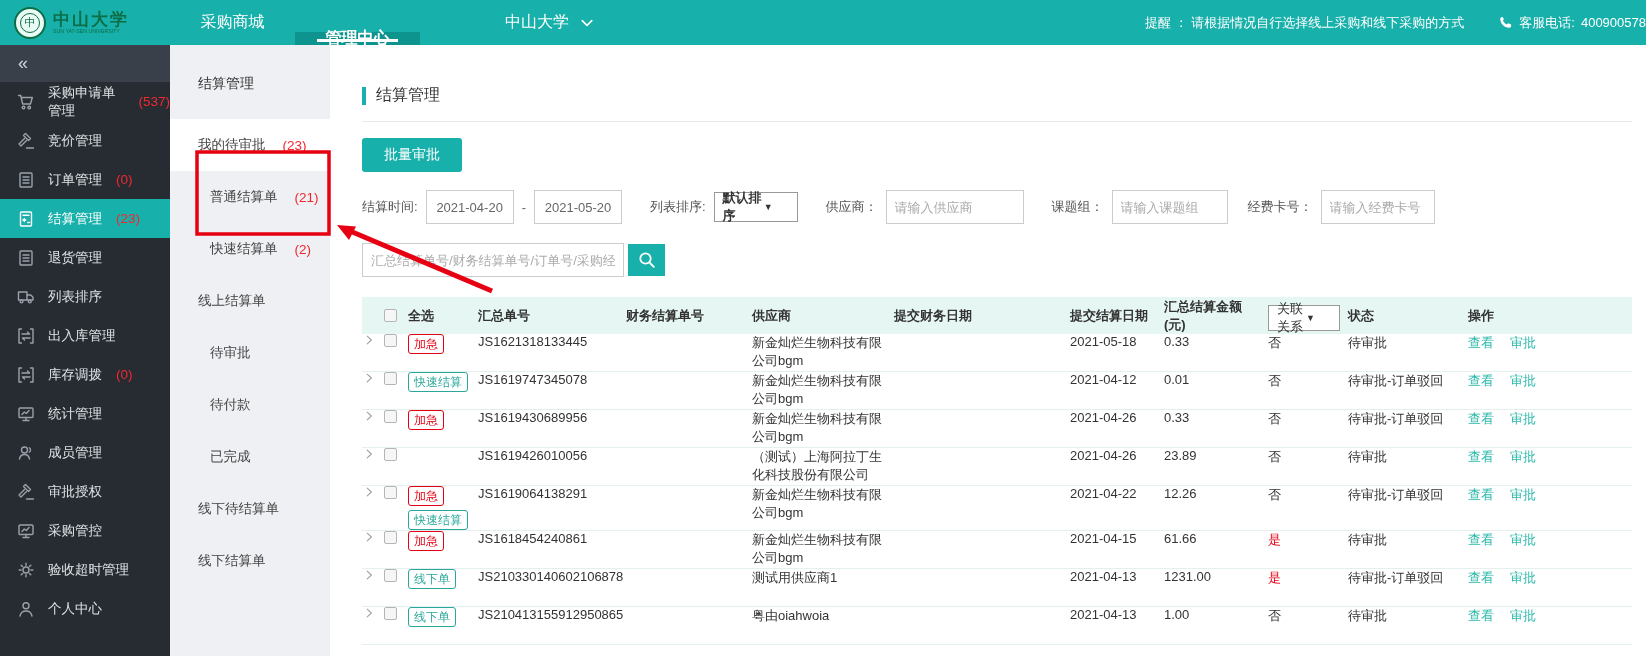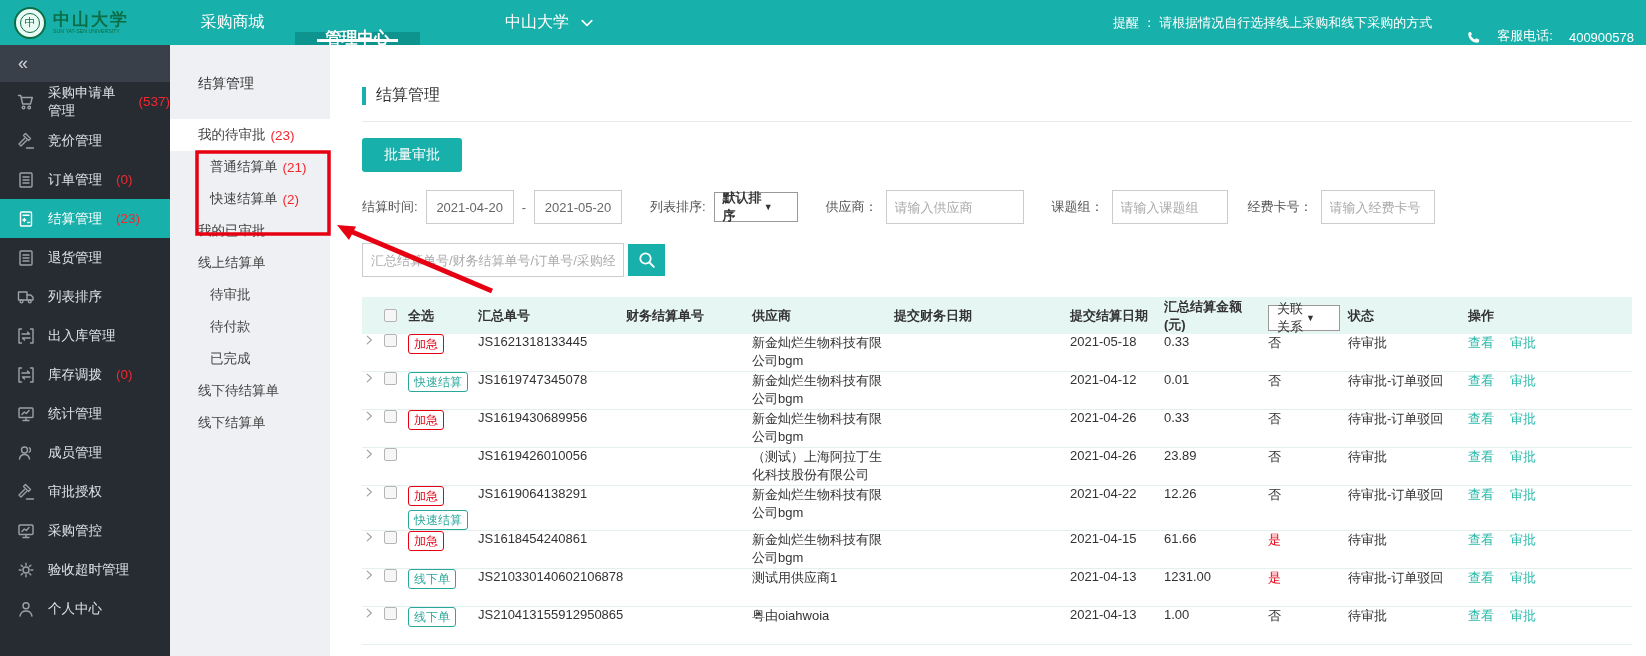--- a/index.html
+++ b/index.html
@@ -16,41 +16,41 @@
   .logo-names { display:flex; flex-direction:column; line-height:1.05; }
   .logo-cn { color:#0c6e46; font-weight:bold; font-size:17px; letter-spacing:2px; }
   .logo-en { color:#0c6e46; font-size:5.5px; transform:scale(.95); transform-origin:left; }
   .nav-tabs { display:flex; }
   .nav-tab { width:125px; display:flex; align-items:center; justify-content:center; font-size:16px; cursor:pointer; position:relative; }
   .nav-tab.active { background:#0e948e; font-weight:bold;margin-top:32px; }
   .nav-tab.active::after { content:""; position:absolute; left:22px; right:22px; bottom:3px; height:3px; background:#fff; }
   .org { display:flex; align-items:center; gap:10px; font-size:16px; padding:0 60px 0 85px; cursor:pointer; }
   .hd-spacer { flex:1; }
   .notice { display:flex; align-items:center; font-size:13px; }
-  .phone { display:flex; align-items:flex-end; gap:16px; font-size:13px; padding:0 12px 0 34px; }
+  .phone { display:flex; align-items:center; gap:6px; font-size:13px; padding:0 0 0 34px; }
   .phone svg { display:block; }
 
   
   .app { display:flex; height:611px; }
 
   
   .sidebar { width:170px; background:#272c33; color:#dfe3e6; flex:0 0 auto; }
   .collapse-bar { height:37px; background:#394049; display:flex; align-items:center; padding-left:18px;
      font-size:18px; color:#cfd4d9; cursor:pointer; letter-spacing:-2px; }
   .sb-item { height:39px; display:flex; align-items:center; padding-left:16px; gap:12px; font-size:13.5px; cursor:pointer; }
   .sb-item .sb-icon { width:20px; height:20px; color:#9aa1a9; flex:0 0 auto; }
   .sb-item .sb-icon svg { width:20px; height:20px; display:block; }
   .sb-item.active { background:#17b0aa; color:#fff; }
   .sb-item.active .sb-icon { color:#fff; }
   .sb-count { color:#f3272e; margin-left:2px; }
 
   
   .submenu { width:160px; background:#eef0f3; flex:0 0 auto; color:#444; }
   .submenu-title { padding:30px 0 26px 28px; font-size:14px; color:#333; }
-  .sm-item { height:32px; display:flex; align-items:center; font-size:13.5px; cursor:pointer; }
+  .sm-item { height:52px; display:flex; align-items:center; font-size:13.5px; cursor:pointer;gap:12px; }
   .sm-item.lv1 { padding-left:28px; }
   .sm-item.lv2 { padding-left:40px; }
   .sm-item.active { background:#fff; }
   .sm-count { color:#f3272e; margin-left:5px; }
 
   
   .content { flex:1; background:#fff; padding:40px 14px 0 32px; overflow:hidden; }
   .page-title-row { display:flex; align-items:center; gap:10px; margin-bottom:15px; }
   .title-bar { width:4px; height:18px; background:#17b0aa; }
   .page-title { font-size:16px; color:#333; }
@@ -320,24 +320,20 @@
   <div class="sm-item lv2">
     <span class="sm-label">普通结算单</span>
     <span class="sm-count">(21)</span>
   </div>
 
   <div class="sm-item lv2">
     <span class="sm-label">快速结算单</span>
     <span class="sm-count">(2)</span>
   </div>
 
-  <div class="sm-item lv1">
-    <span class="sm-label">我的已审批</span>
-    <span class="sm-count"></span>
-  </div>
 
   <div class="sm-item lv1">
     <span class="sm-label">线上结算单</span>
     <span class="sm-count"></span>
   </div>
 
   <div class="sm-item lv2">
     <span class="sm-label">待审批</span>
     <span class="sm-count"></span>
   </div>

